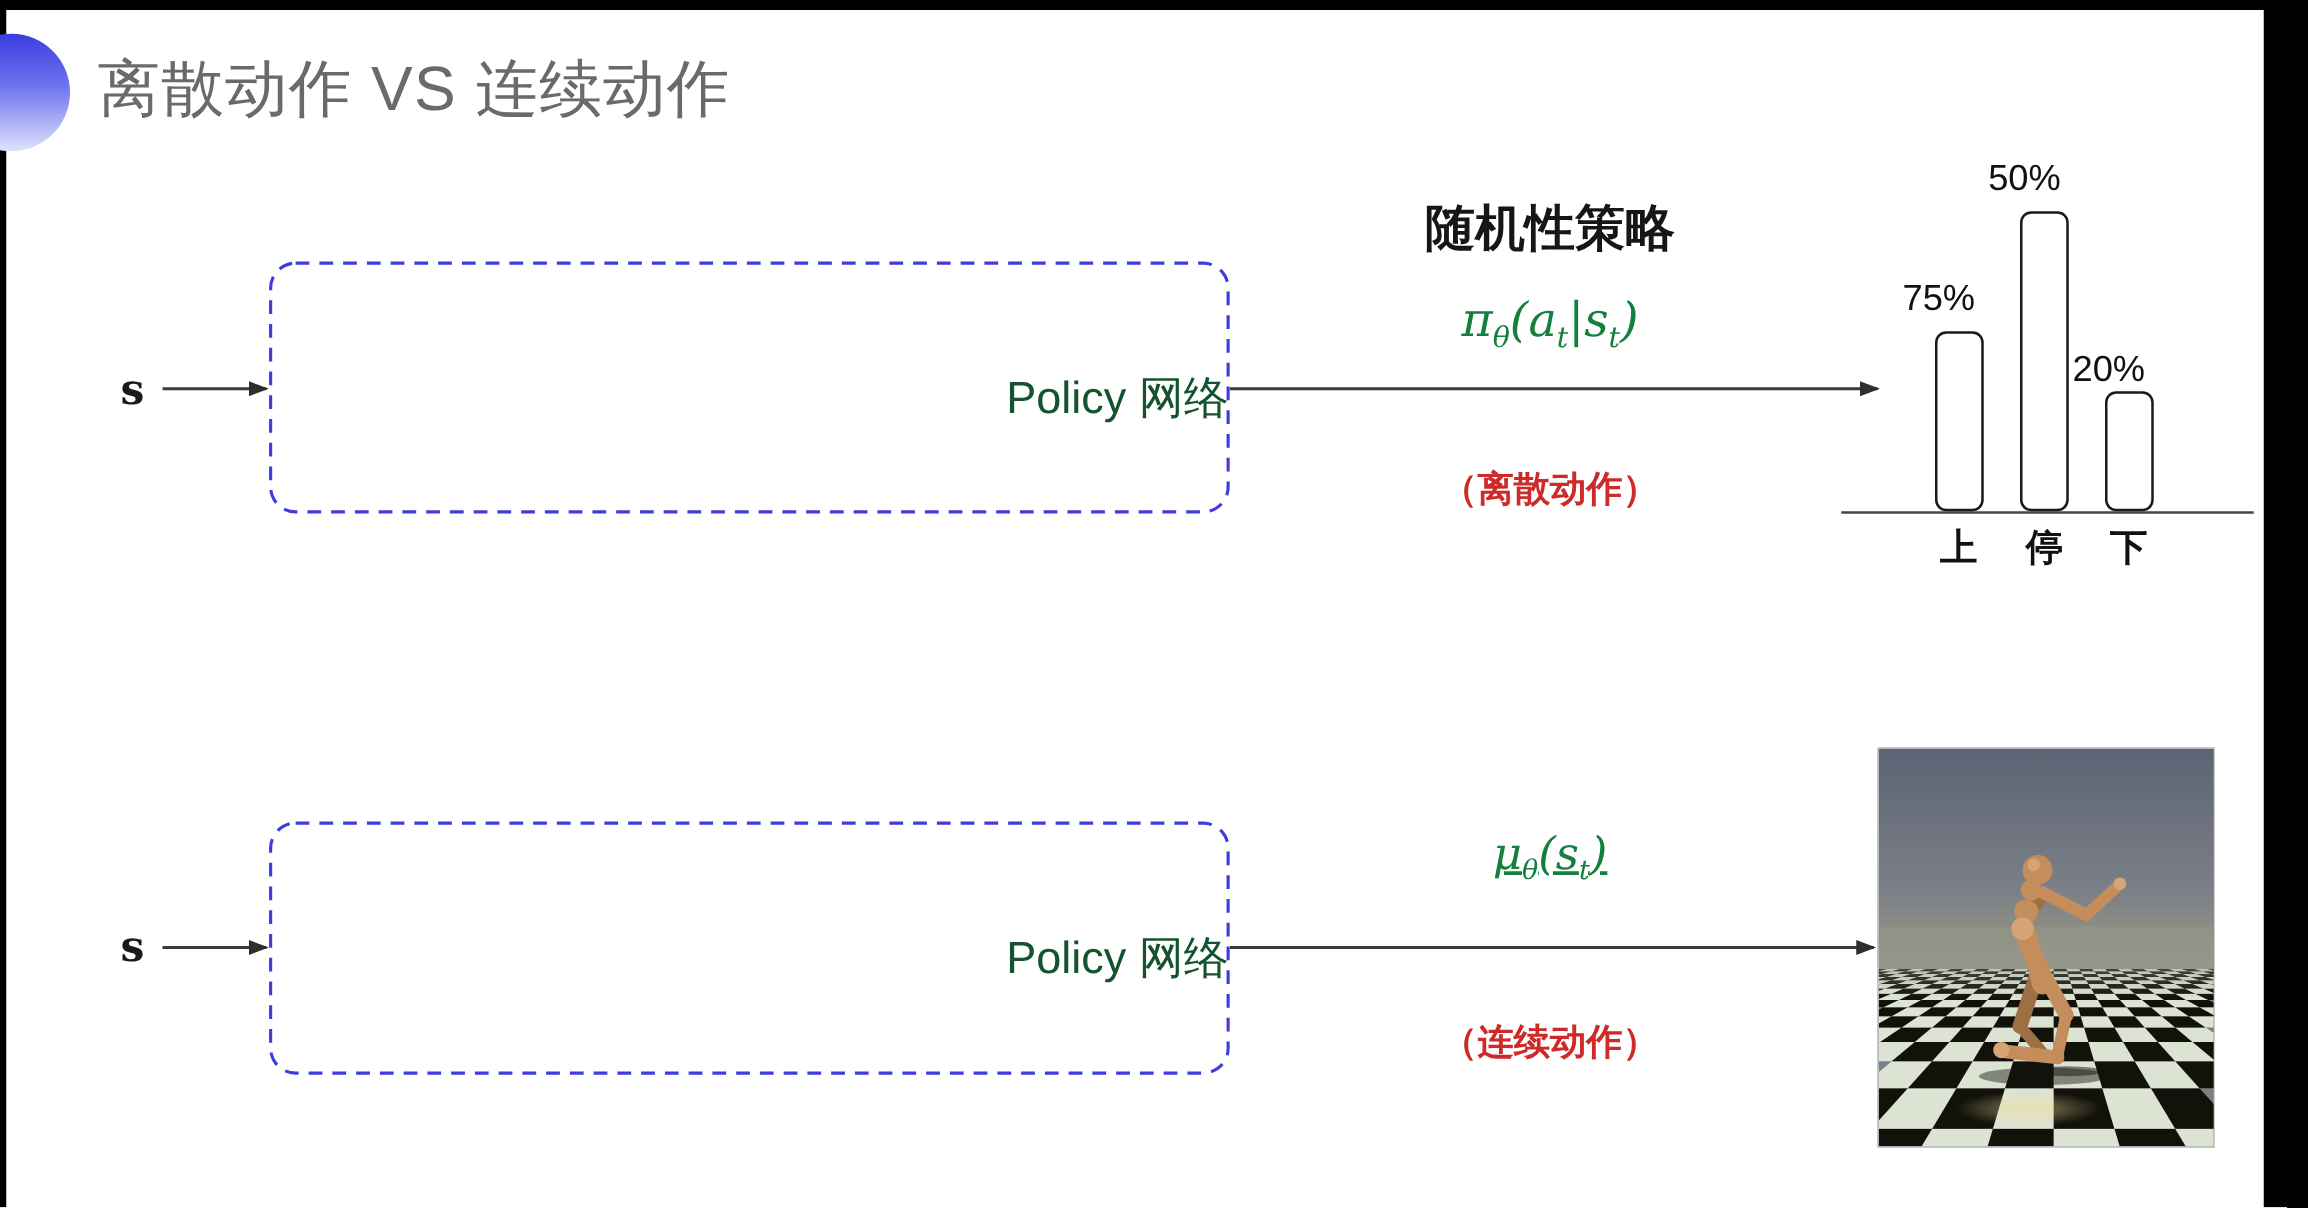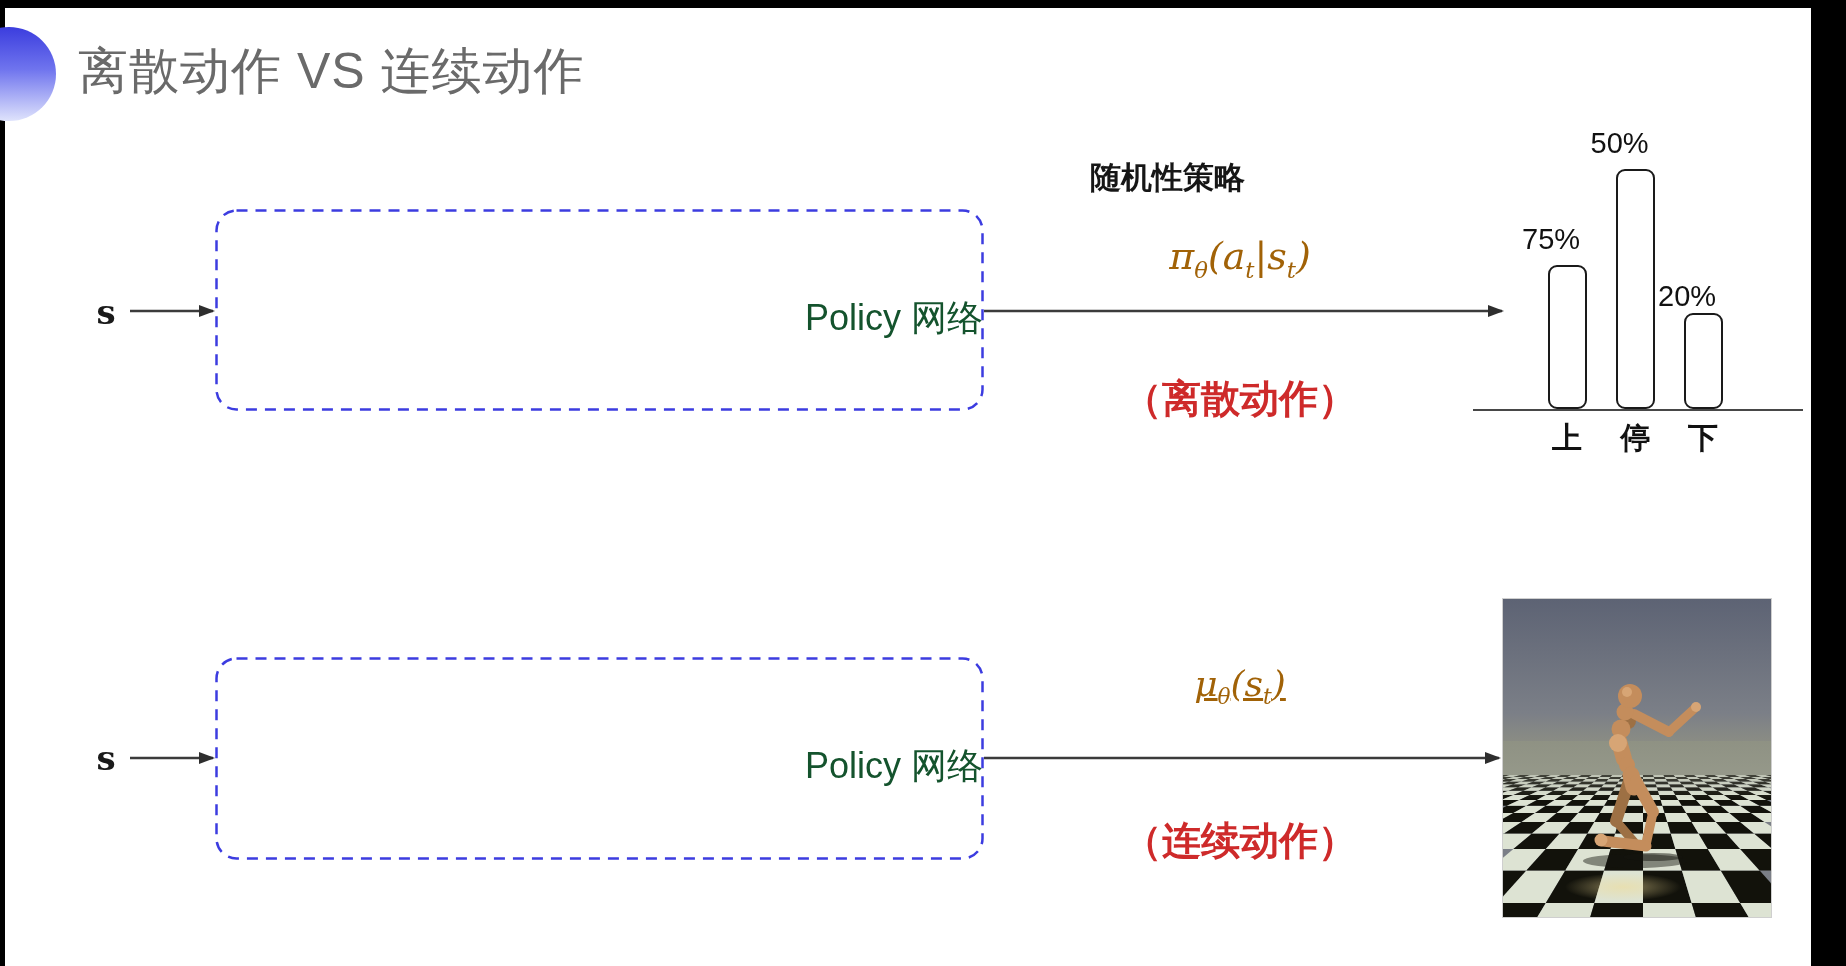--- a/index.html
+++ b/index.html
@@ -35,38 +35,38 @@
   .s-top{left:76px;top:295px;}
   .s-bottom{left:76px;top:741px;}
   .box-label{
     position:absolute;left:216px;width:767px;text-align:right;
     font-size:36px;color:#14532d;
   }
   .box-label.top{top:294px;}
   .box-label.bottom{top:742px;}
 
   .policy-name{
-    position:absolute;left:1090px;width:300px;
-    font-size:31px;font-weight:600;color:#161616;line-height:1.15;white-space:nowrap;
+    position:absolute;left:1090px;width:300px;text-align:center;
+    font-size:40px;font-weight:600;color:#161616;line-height:1.15;white-space:nowrap;
   }
   .policy-name.top{top:160px;}
   .policy-name.bottom{top:618px;}
 
   .formula{
     position:absolute;left:1090px;width:300px;text-align:center;
     font-family:"DejaVu Serif","Liberation Serif",serif;font-style:italic;
-    font-size:38px;color:#a16207;line-height:1.1;white-space:nowrap;
+    font-size:38px;color:#15803d;line-height:1.1;white-space:nowrap;
   }
   .formula sub{font-size:0.6em;font-style:italic;}
   .formula.top{top:236px;}
   .formula.bottom{top:664px;font-size:36px;text-decoration:underline;}
 
   .note{
     position:absolute;left:1090px;width:300px;text-align:center;
-    font-size:39px;font-weight:700;white-space:nowrap;
+    font-size:29px;font-weight:700;white-space:nowrap;
   }
   .note.top{top:372px;}
   .note.bottom{top:814px;}
 
   
   .chart{position:absolute;left:1473px;top:96px;width:332px;height:364px;}
   .chart .baseline{position:absolute;left:0;top:313px;width:330px;height:0;border-top:2px solid #474747;}
   .chart .bar{position:absolute;background:#fff;border:2.5px solid #1a1a1a;border-radius:9px;box-sizing:border-box;}
   .chart .pct{position:absolute;width:90px;text-align:left;font-size:29px;color:#111;font-weight:500;}
   .chart .cat{position:absolute;width:90px;text-align:center;top:322px;font-size:30px;color:#111;font-weight:600;}

